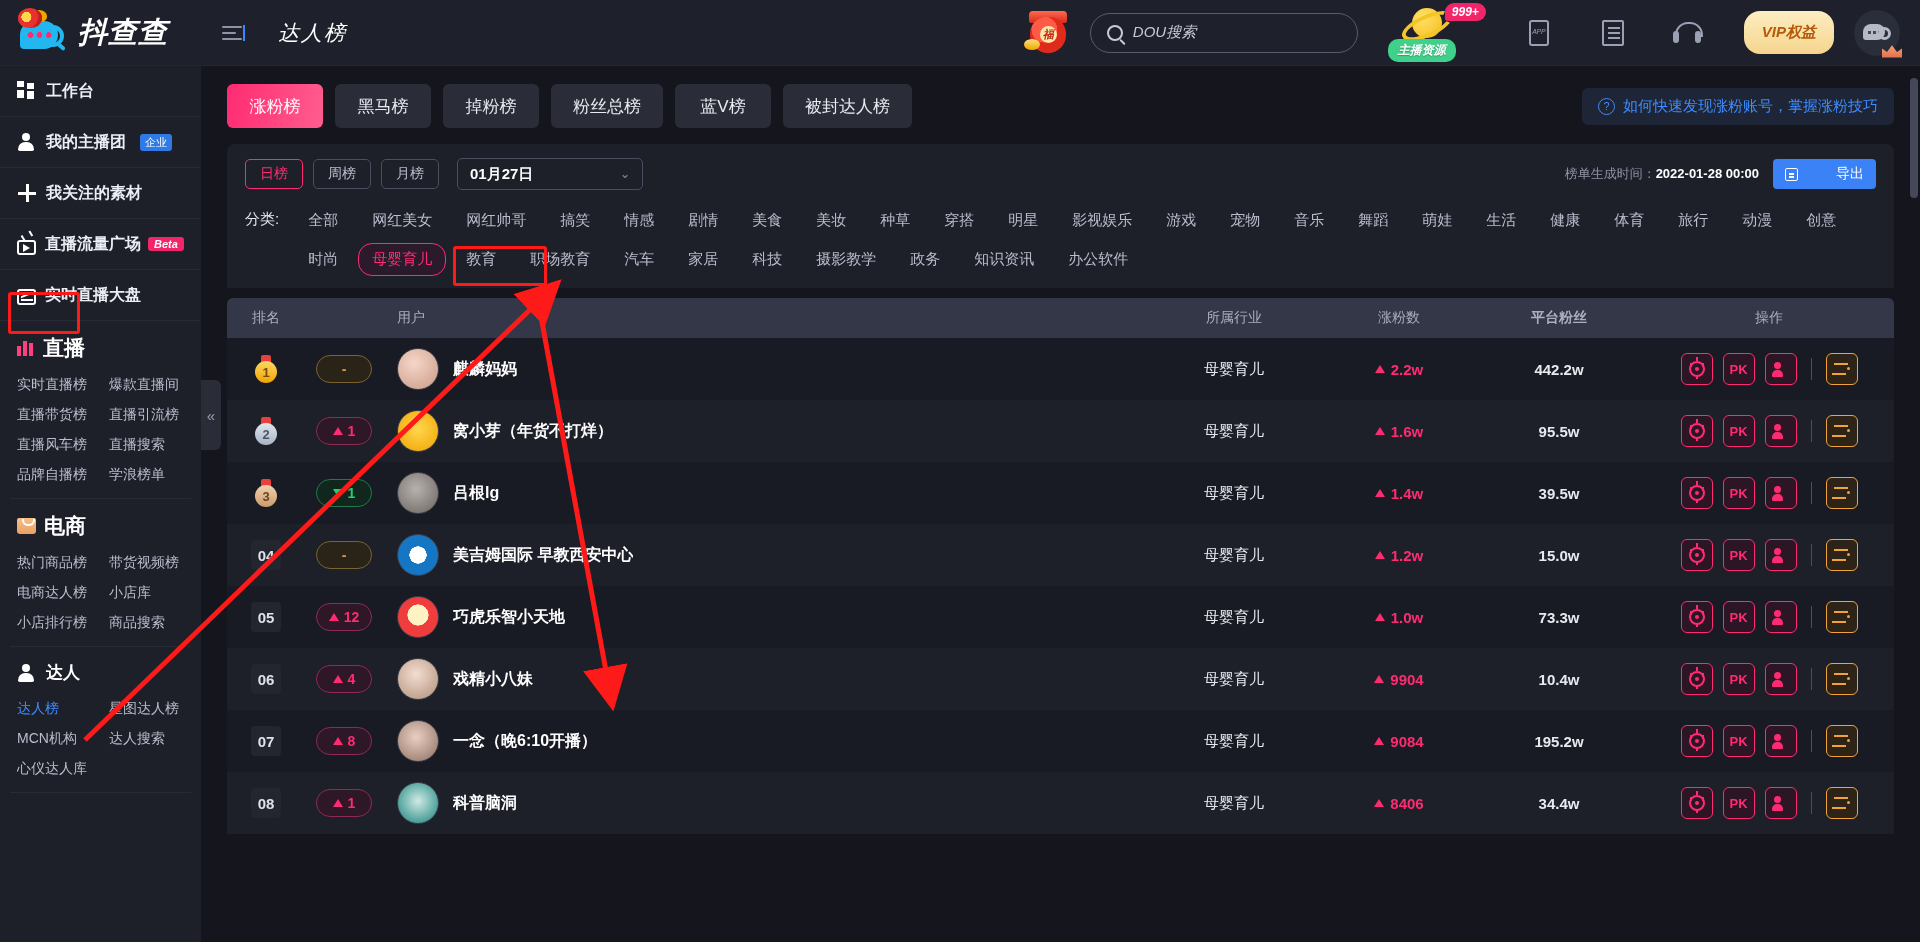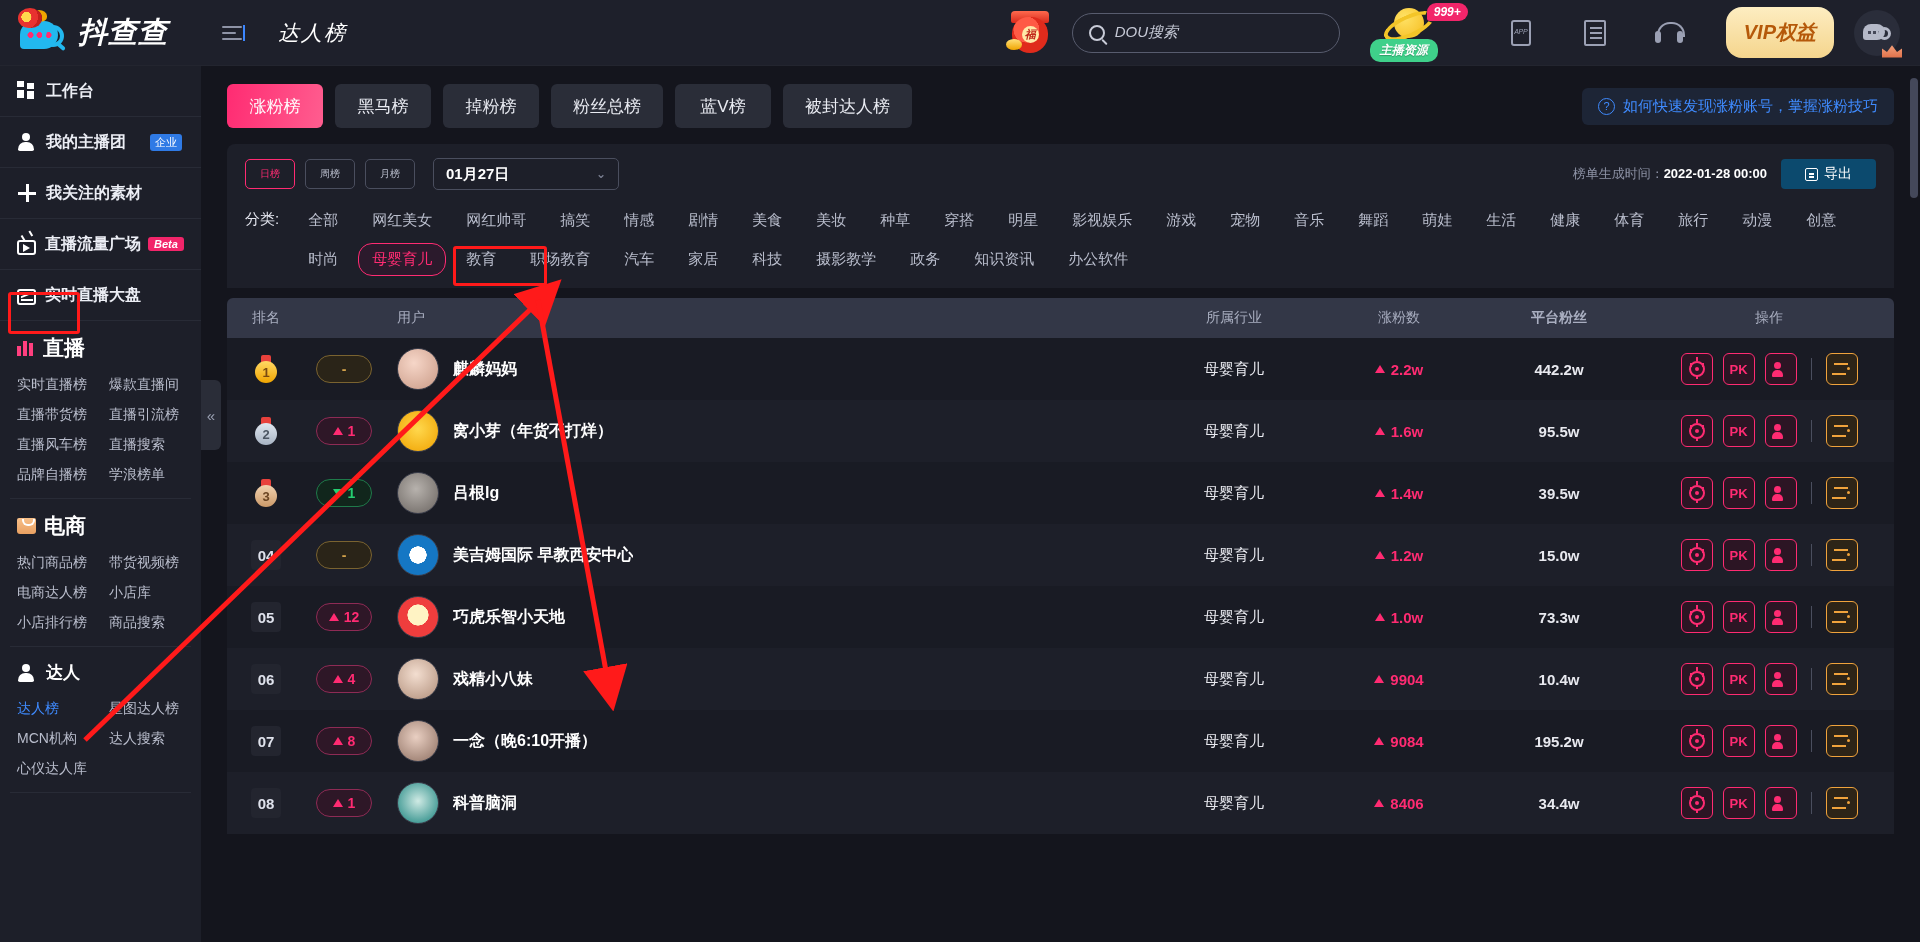--- a/index.html
+++ b/index.html
@@ -153,21 +153,21 @@
     content:""; position:absolute; left:2px; top:0; width:24px; height:13px;
     border: 2px solid #9ba0b4; border-bottom: none; border-radius: 13px 13px 0 0;
   }
   .ic-head:after {
     content:""; position:absolute; left:0; top:9px; width:6px; height:12px;
     background:#9ba0b4; border-radius:3px;
     box-shadow: 22px 0 0 #9ba0b4;
   }
   .vip-badge {
     background: linear-gradient(#fdedc1, #f5d58d);
-    color: #b5590a; font-size: 20px; font-weight: 700;
+    color: #b5590a; font-size: 15px; font-weight: 700;
     padding: 12px 18px; border-radius: 16px; margin: 0 20px; cursor: pointer;
     white-space: nowrap;
   }
   .avatar-btn {
     width: 46px; height: 46px; border-radius: 50%; background: #2a2d3a;
     margin-right: 20px; position: relative; cursor: pointer;
   }
   .av-bubble {
     position:absolute; left:9px; top:14px; width:22px; height:16px;
     background:#b5b9c8; border-radius: 8px 8px 8px 3px;
@@ -226,21 +226,21 @@
     transform: rotate(-30deg); box-shadow: 9px 0 0 #fff;
   }
   .ic-chart2 { border:2px solid #fff; border-radius:3px; width:19px; height:16px; top:2px; position:relative; }
   .ic-chart2:before {
     content:""; position:absolute; left:2px; top:3px; width:11px; height:5px;
     border-top:2px solid #fff; transform: skewY(-22deg);
   }
   .ic-chart2:after { content:""; position:absolute; left:2px; bottom:2px; width:12px; height:2px; background:#fff; }
   .tag-ent {
     background:#2f7ae5; color:#fff; font-size:11px; padding:1px 5px; border-radius:3px;
-    margin-left:24px; font-weight:400;
+    margin-left:14px; font-weight:400;
   }
   .tag-beta {
     background:#f2256a; color:#fff; font-size:11px; padding:1px 6px; border-radius:3px;
     margin-left:7px; font-weight:700; font-style: italic;
   }
 
   .sec-head {
     display:flex; align-items:center; padding: 13px 0 8px 17px; font-size:21px; font-weight:700; color:#fff;
   }
   .ic-bars { width:18px; height:16px; margin-right:8px; position:relative; flex:none; }
@@ -305,35 +305,35 @@
     font-size:11px; line-height:15px; text-align:center; margin-right:8px; flex:none;
   }
 
   .panel {
     margin: 16px 26px 0 26px; background: #1d1f29; border-radius: 8px 8px 0 0;
     padding: 14px 18px 0 18px;
   }
   .filter-row1 { display:flex; align-items:center; }
   .seg {
     height: 30px; padding: 0 14px; border: 1px solid #4a4e5e; border-radius: 5px;
-    display:flex; align-items:center; font-size:10px; color:#b9bdcc; margin-right: 10px; cursor:pointer;
+    display:flex; align-items:center; font-size:14px; color:#b9bdcc; margin-right: 10px; cursor:pointer;
   }
   .seg.active { border-color:#ff2b72; color:#ff2b72; }
   .date-select {
     width: 186px; height: 32px; border: 1px solid #4a4e5e; border-radius: 5px;
     display:flex; align-items:center; justify-content: space-between;
     padding: 0 12px; font-size:15px; color:#fff; font-weight:700; margin-left: 8px; cursor:pointer;
   }
   .chev { color:#7a7f91; font-size:12px; }
   .filter-right { margin-left:auto; display:flex; align-items:center; }
   .gen-time { font-size: 13px; color:#8e93a6; margin-right: 14px; }
   .gen-time b { color:#fff; font-weight:700; }
   .export-btn {
-    background:#0c4a6e; color:#fff; font-size:14px; border-radius:4px;
-    padding:6px 24px; display:flex; align-items:center; cursor:pointer;
+    background:#3b82f6; color:#fff; font-size:14px; border-radius:4px;
+    padding:6px 12px; display:flex; align-items:center; cursor:pointer;gap:32px;
   }
   .ic-export {
     width:13px; height:13px; border:1.5px solid #fff; border-radius:2px; margin-right:6px; position:relative;
   }
   .ic-export:after { content:""; position:absolute; left:3px; top:4px; width:5px; height:2px; background:#fff; box-shadow:0 3px 0 #fff; }
 
   .cat-block { display:flex; margin-top: 14px; padding-bottom: 6px; }
   .cat-label { font-size:15px; color:#e3e5ee; padding-top: 6px; margin-right: 12px; flex:none; }
   .cat-items { display:flex; flex-wrap: wrap; }
   .cat {

